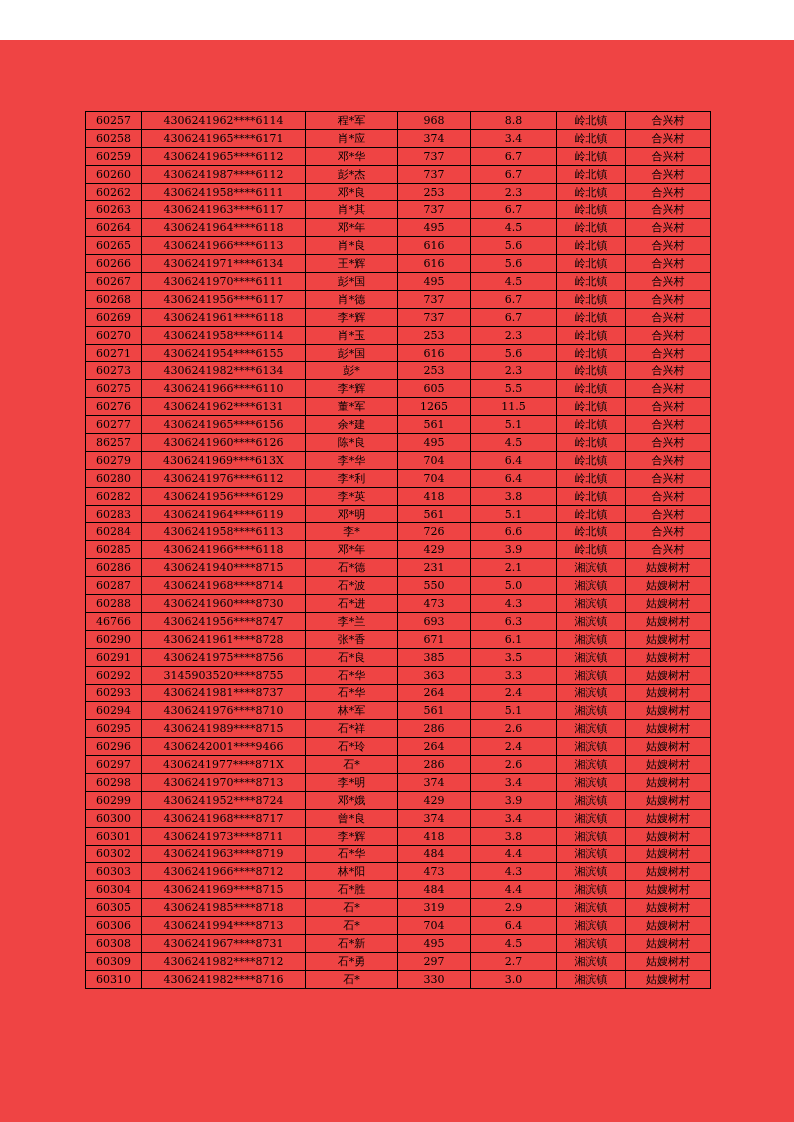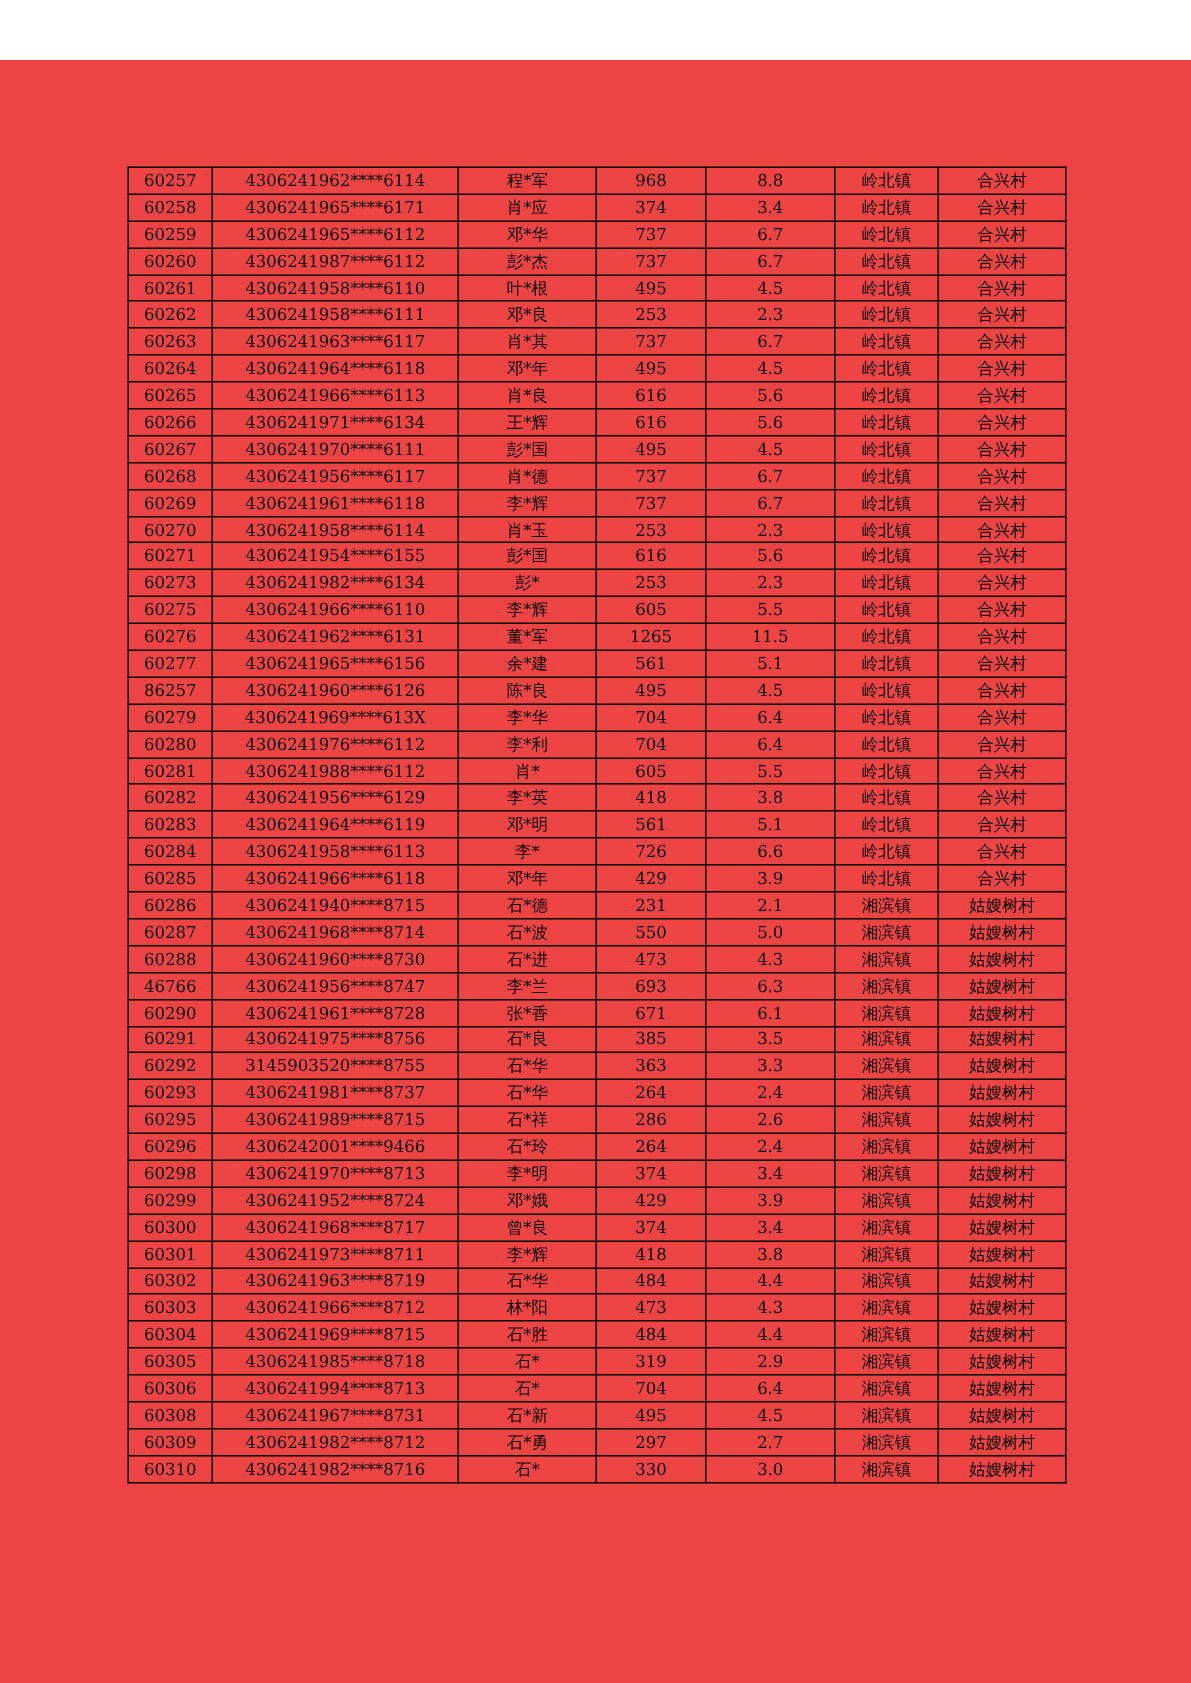--- a/index.html
+++ b/index.html
@@ -89,29 +89,20 @@
         <tr>
           <td>60260</td>
           <td>4306241987****6112</td>
           <td>彭*杰</td>
           <td>737</td>
           <td>6.7</td>
           <td>岭北镇</td>
           <td>合兴村</td>
         </tr>
         <tr>
-          <td>60261</td>
-          <td>4306241958****6110</td>
-          <td>叶*根</td>
-          <td>495</td>
-          <td>4.5</td>
-          <td>岭北镇</td>
-          <td>合兴村</td>
-        </tr>
-        <tr>
           <td>60262</td>
           <td>4306241958****6111</td>
           <td>邓*良</td>
           <td>253</td>
           <td>2.3</td>
           <td>岭北镇</td>
           <td>合兴村</td>
         </tr>
         <tr>
           <td>60263</td>
@@ -251,29 +242,20 @@
         <tr>
           <td>60280</td>
           <td>4306241976****6112</td>
           <td>李*利</td>
           <td>704</td>
           <td>6.4</td>
           <td>岭北镇</td>
           <td>合兴村</td>
         </tr>
         <tr>
-          <td>60281</td>
-          <td>4306241988****6112</td>
-          <td>肖*</td>
-          <td>605</td>
-          <td>5.5</td>
-          <td>岭北镇</td>
-          <td>合兴村</td>
-        </tr>
-        <tr>
           <td>60282</td>
           <td>4306241956****6129</td>
           <td>李*英</td>
           <td>418</td>
           <td>3.8</td>
           <td>岭北镇</td>
           <td>合兴村</td>
         </tr>
         <tr>
           <td>60283</td>
@@ -368,38 +350,56 @@
         <tr>
           <td>60293</td>
           <td>4306241981****8737</td>
           <td>石*华</td>
           <td>264</td>
           <td>2.4</td>
           <td>湘滨镇</td>
           <td>姑嫂树村</td>
         </tr>
         <tr>
+          <td>60294</td>
+          <td>4306241976****8710</td>
+          <td>林*军</td>
+          <td>561</td>
+          <td>5.1</td>
+          <td>湘滨镇</td>
+          <td>姑嫂树村</td>
+        </tr>
+        <tr>
           <td>60295</td>
           <td>4306241989****8715</td>
           <td>石*祥</td>
           <td>286</td>
           <td>2.6</td>
           <td>湘滨镇</td>
           <td>姑嫂树村</td>
         </tr>
         <tr>
           <td>60296</td>
           <td>4306242001****9466</td>
           <td>石*玲</td>
           <td>264</td>
           <td>2.4</td>
           <td>湘滨镇</td>
           <td>姑嫂树村</td>
         </tr>
         <tr>
+          <td>60297</td>
+          <td>4306241977****871X</td>
+          <td>石*</td>
+          <td>286</td>
+          <td>2.6</td>
+          <td>湘滨镇</td>
+          <td>姑嫂树村</td>
+        </tr>
+        <tr>
           <td>60298</td>
           <td>4306241970****8713</td>
           <td>李*明</td>
           <td>374</td>
           <td>3.4</td>
           <td>湘滨镇</td>
           <td>姑嫂树村</td>
         </tr>
         <tr>
           <td>60299</td>

